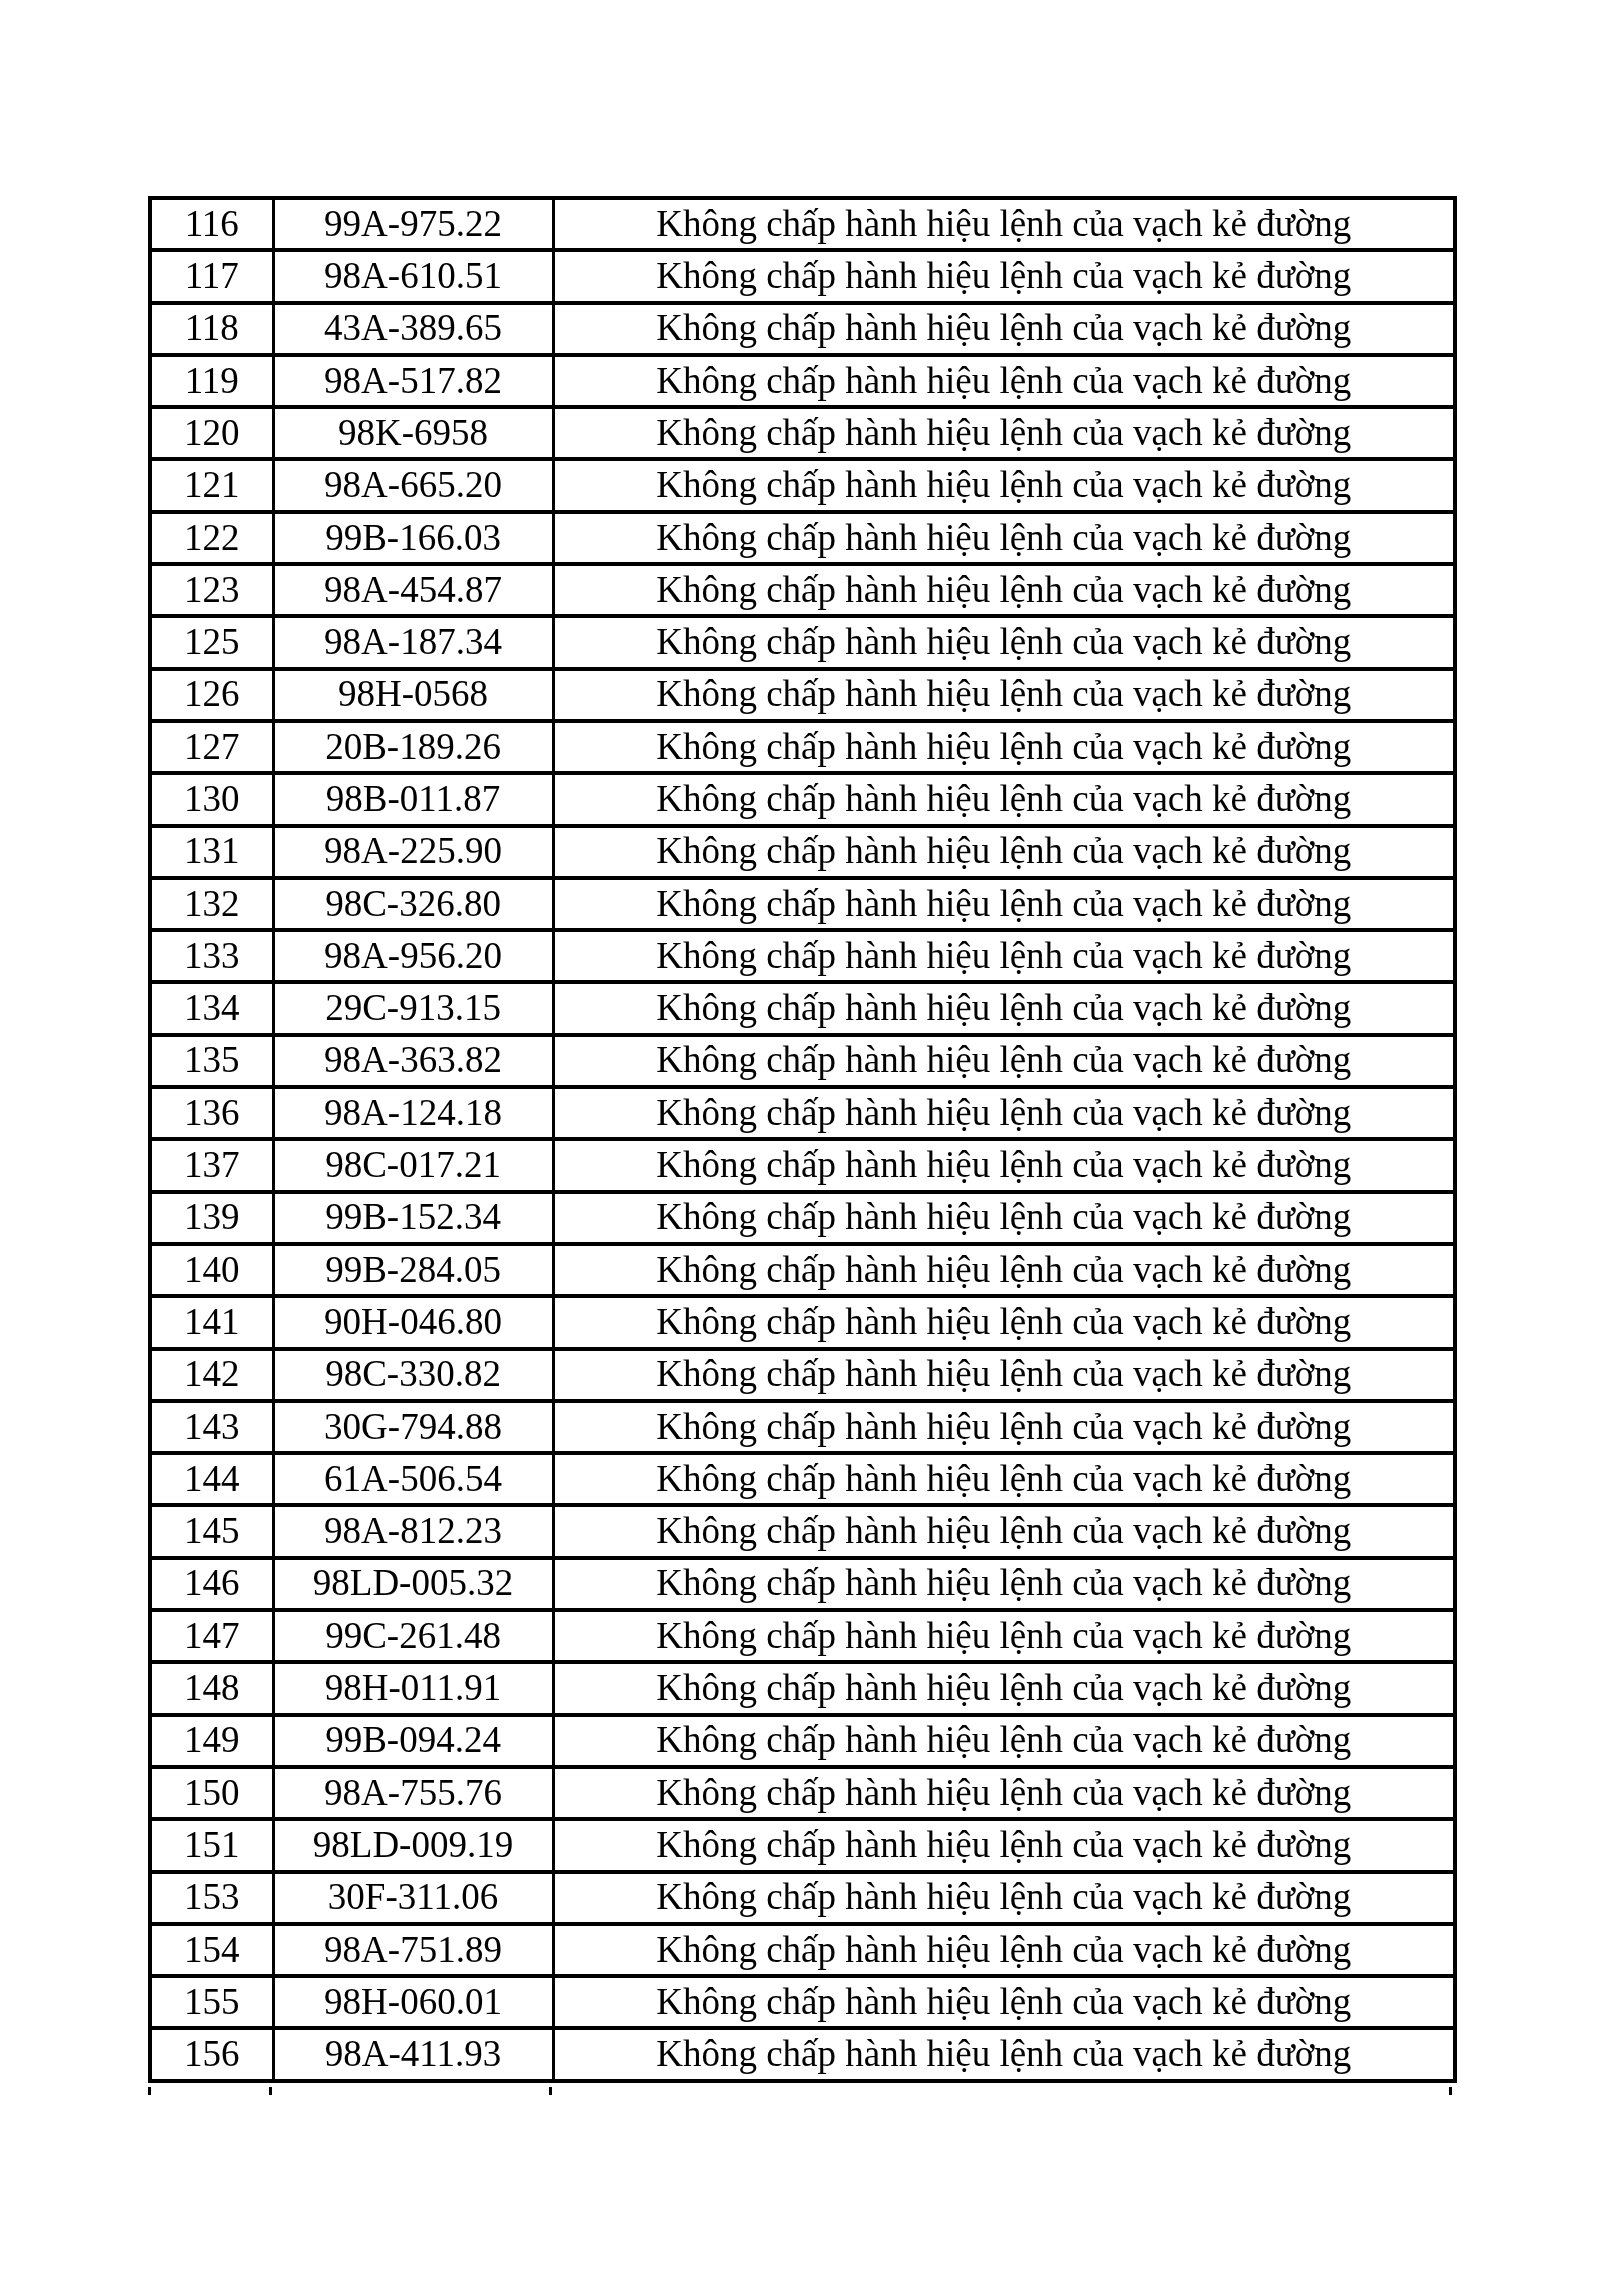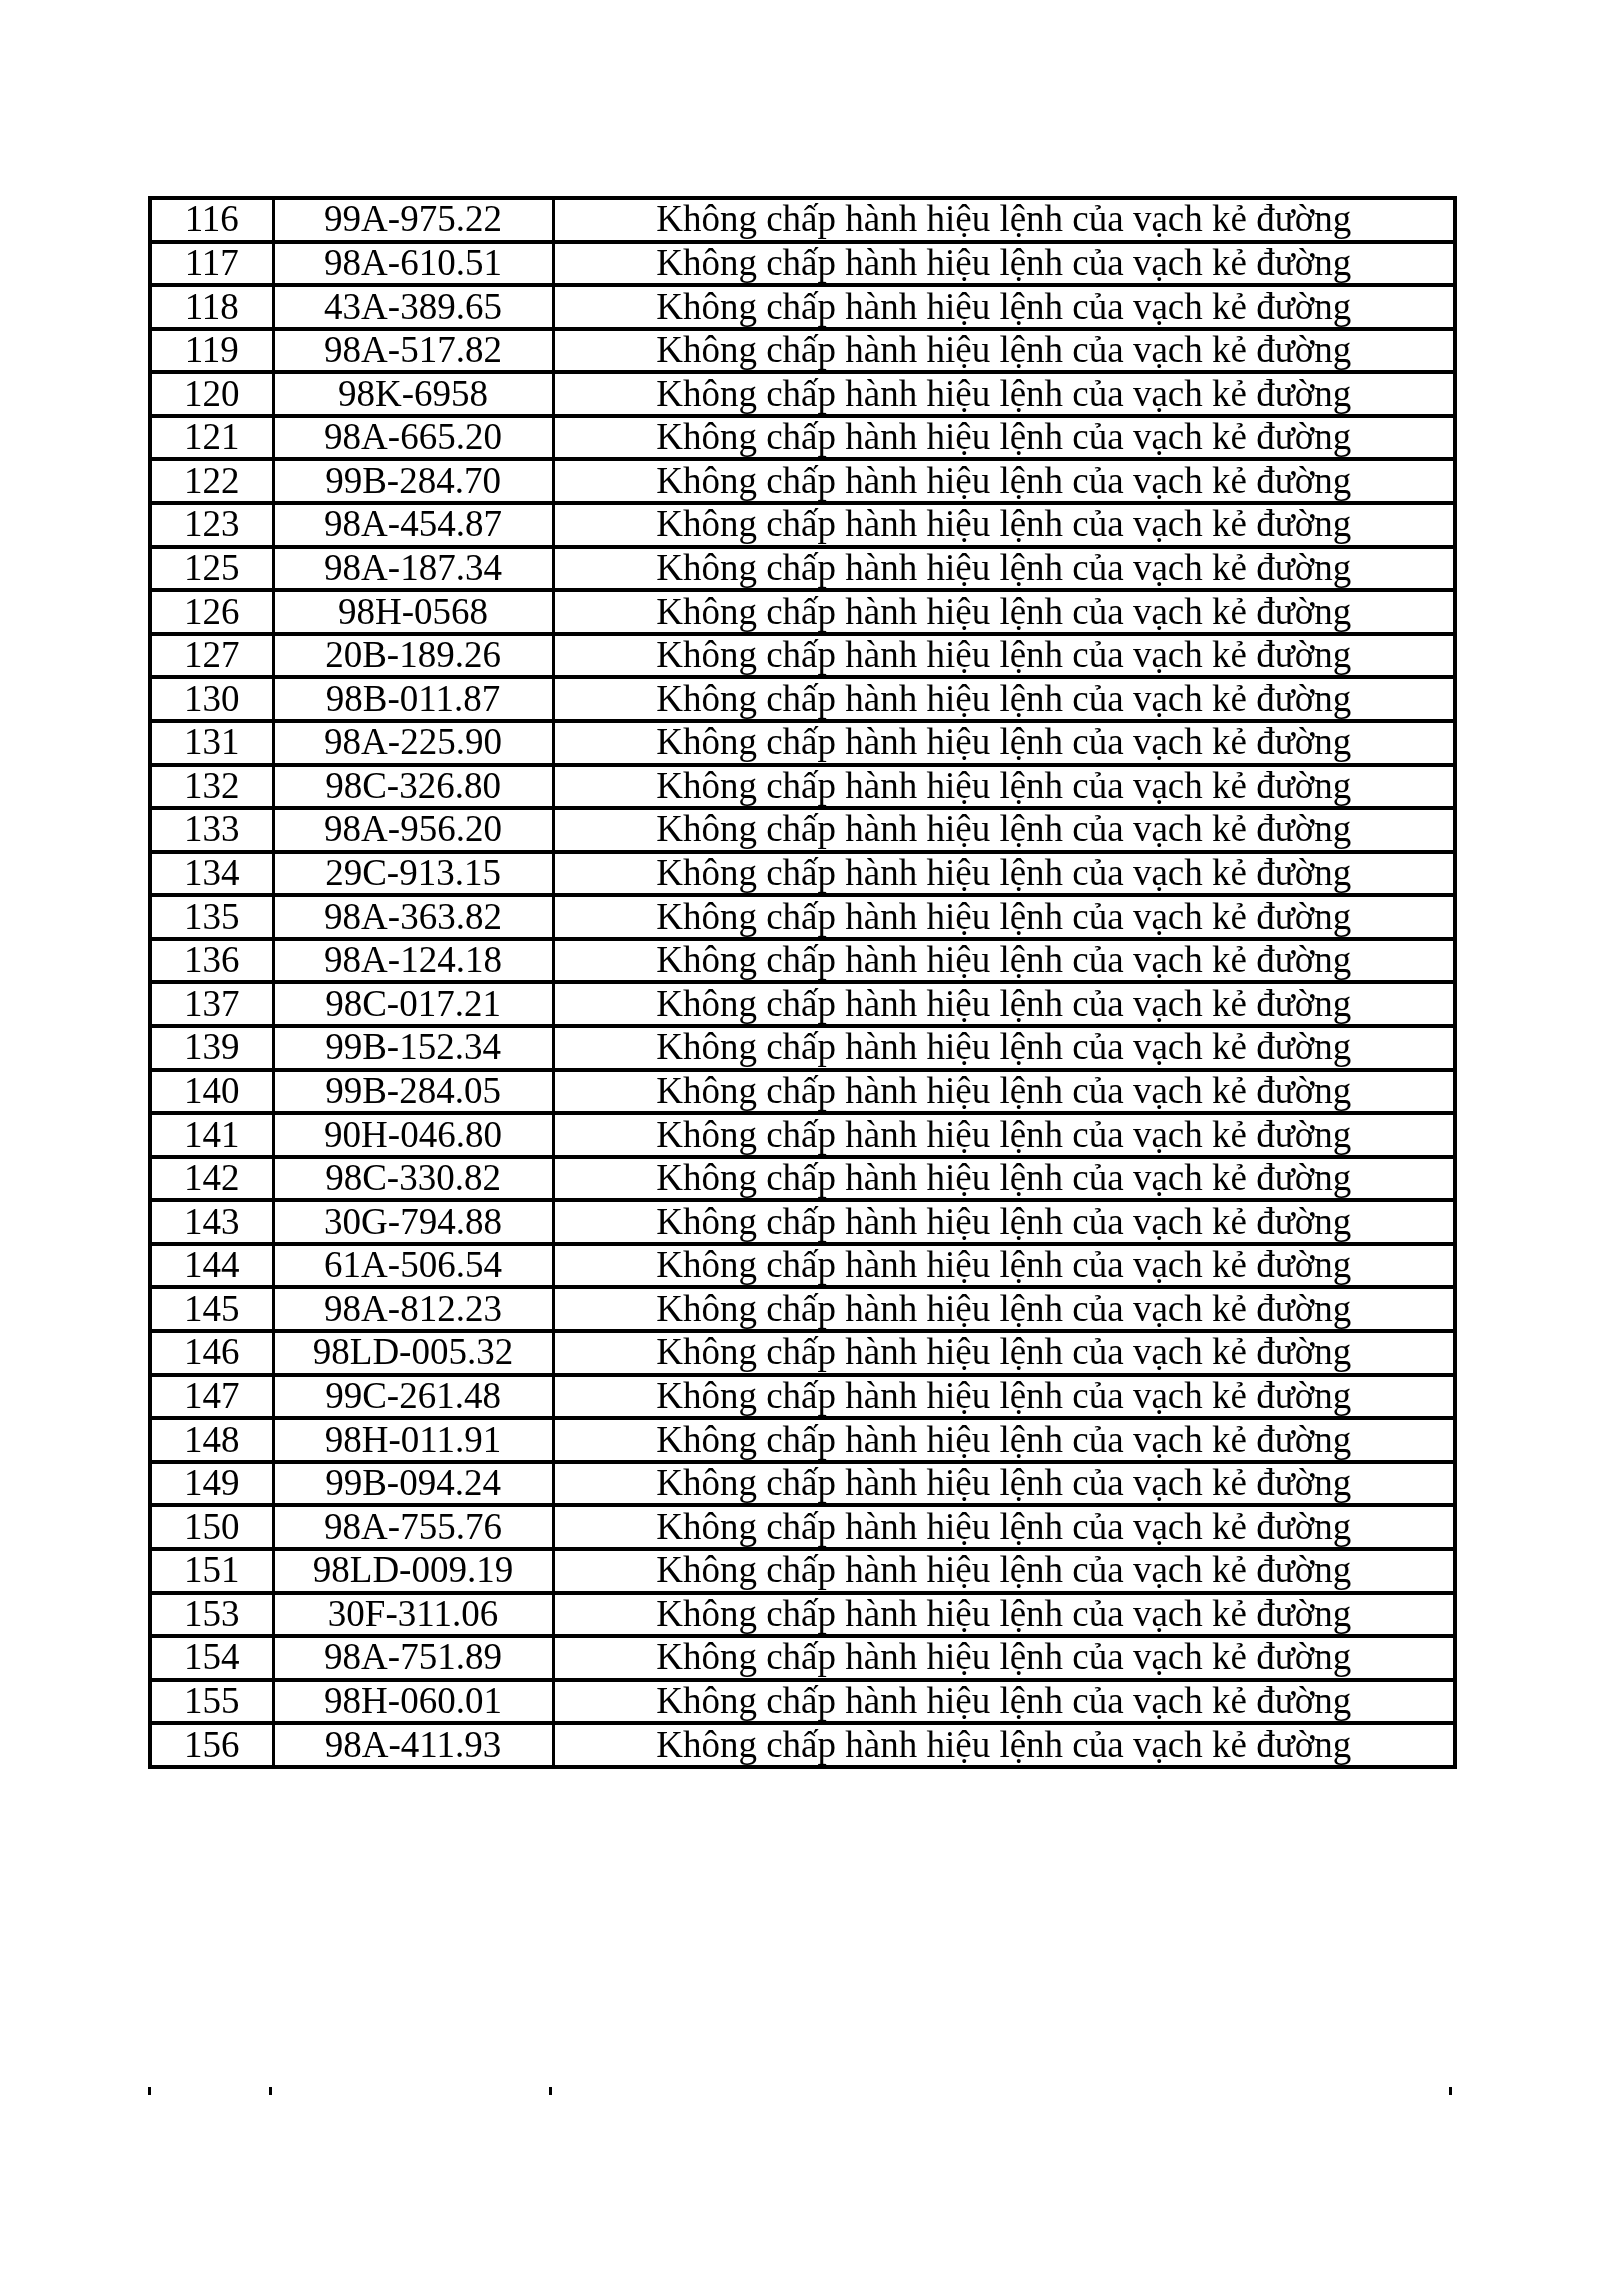--- a/index.html
+++ b/index.html
@@ -13,21 +13,21 @@
     position: relative;
     font-family: "Liberation Serif", serif;
     color: #000000;
     overflow: hidden;
   }
   table.violations {
     position: absolute;
     left: 148px;
     top: 196px;
     width: 1305px;
-    height: 1573px;
+    height: 1887px;
     border-collapse: collapse;
     table-layout: fixed;
     border: 4.9px solid #000000;
   }
   table.violations td {
     border: 3.2px solid #000000;
     border-top-width: 4px;
     border-bottom-width: 4px;
     text-align: center;
     vertical-align: middle;
@@ -85,21 +85,21 @@
         <td>98K-6958</td>
         <td>Không chấp hành hiệu lệnh của vạch kẻ đường</td>
       </tr>
       <tr>
         <td>121</td>
         <td>98A-665.20</td>
         <td>Không chấp hành hiệu lệnh của vạch kẻ đường</td>
       </tr>
       <tr>
         <td>122</td>
-        <td>99B-284.70</td>
+        <td>99B-166.03</td>
         <td>Không chấp hành hiệu lệnh của vạch kẻ đường</td>
       </tr>
       <tr>
         <td>123</td>
         <td>98A-454.87</td>
         <td>Không chấp hành hiệu lệnh của vạch kẻ đường</td>
       </tr>
       <tr>
         <td>125</td>
         <td>98A-187.34</td>

